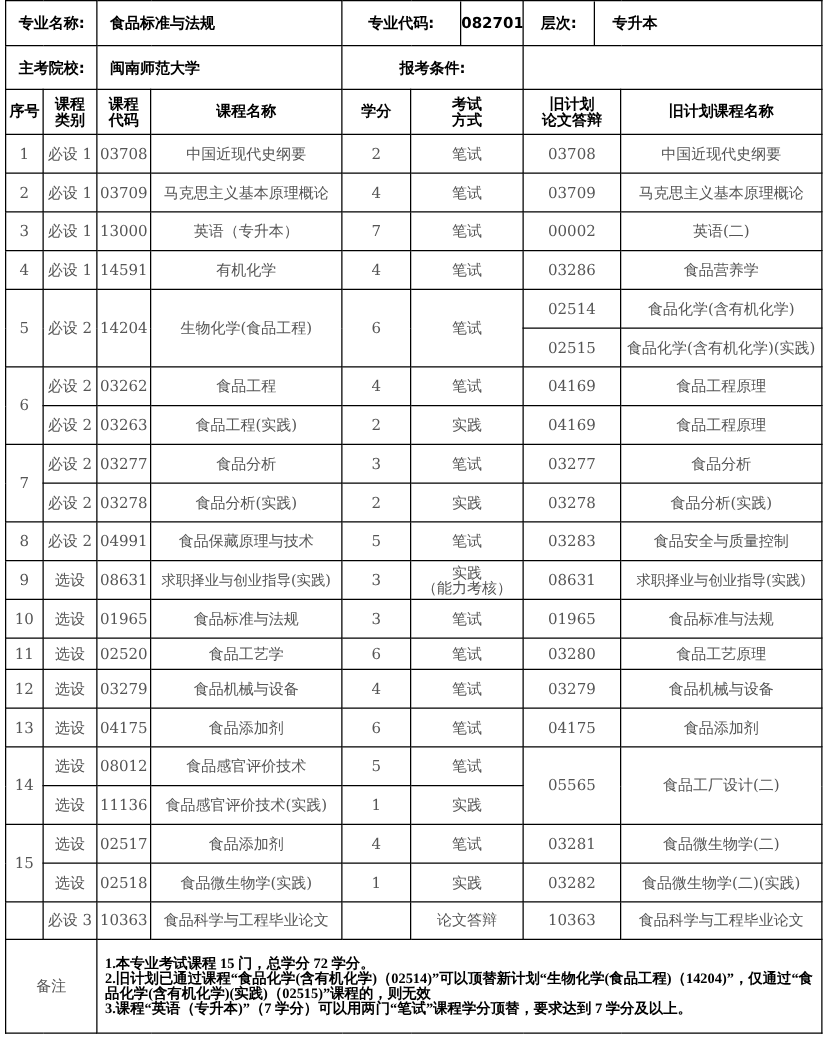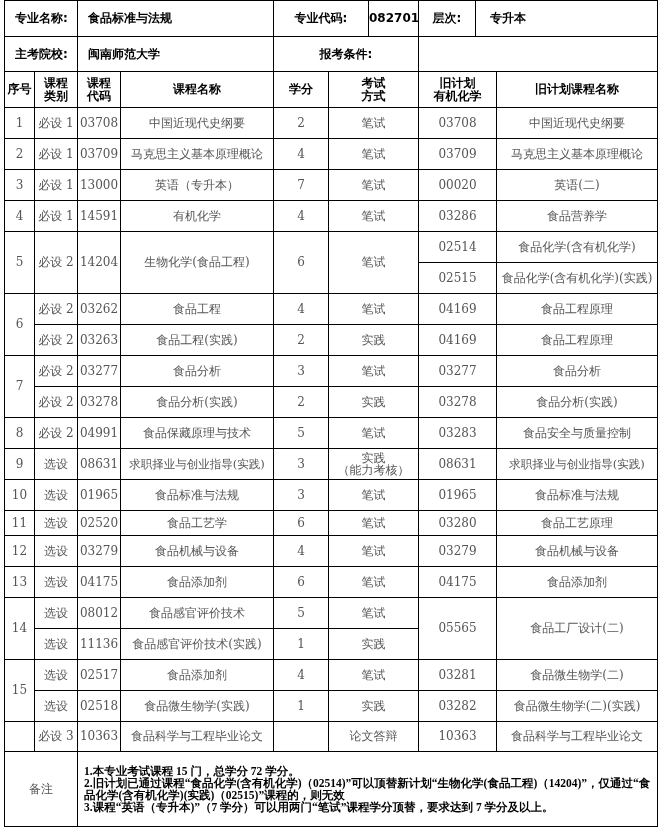--- a/index.html
+++ b/index.html
@@ -57,21 +57,21 @@
       <td class="hd">序号</td>
       <td class="hd" style="white-space:pre-line">课程
 类别</td>
       <td class="hd" style="white-space:pre-line">课程
 代码</td>
       <td class="hd">课程名称</td>
       <td class="hd">学分</td>
       <td class="hd" style="white-space:pre-line">考试
 方式</td>
       <td class="hd" style="white-space:pre-line">旧计划
-有机化学</td>
+论文答辩</td>
       <td class="hd">旧计划课程名称</td>
     </tr>
 
     <tr style="height:31px">
       <td class="d">1</td>
       <td class="d">必设 1</td>
       <td class="d">03708</td>
       <td class="d">中国近现代史纲要</td>
       <td class="d">2</td>
       <td class="d">笔试</td>
@@ -88,21 +88,21 @@
       <td class="d">03709</td>
       <td class="d">马克思主义基本原理概论</td>
     </tr>
     <tr style="height:31px">
       <td class="d">3</td>
       <td class="d">必设 1</td>
       <td class="d">13000</td>
       <td class="d">英语（专升本）</td>
       <td class="d">7</td>
       <td class="d">笔试</td>
-      <td class="d">00020</td>
+      <td class="d">00002</td>
       <td class="d">英语(二)</td>
     </tr>
     <tr style="height:31px">
       <td class="d">4</td>
       <td class="d">必设 1</td>
       <td class="d">14591</td>
       <td class="d">有机化学</td>
       <td class="d">4</td>
       <td class="d">笔试</td>
       <td class="d">03286</td>

